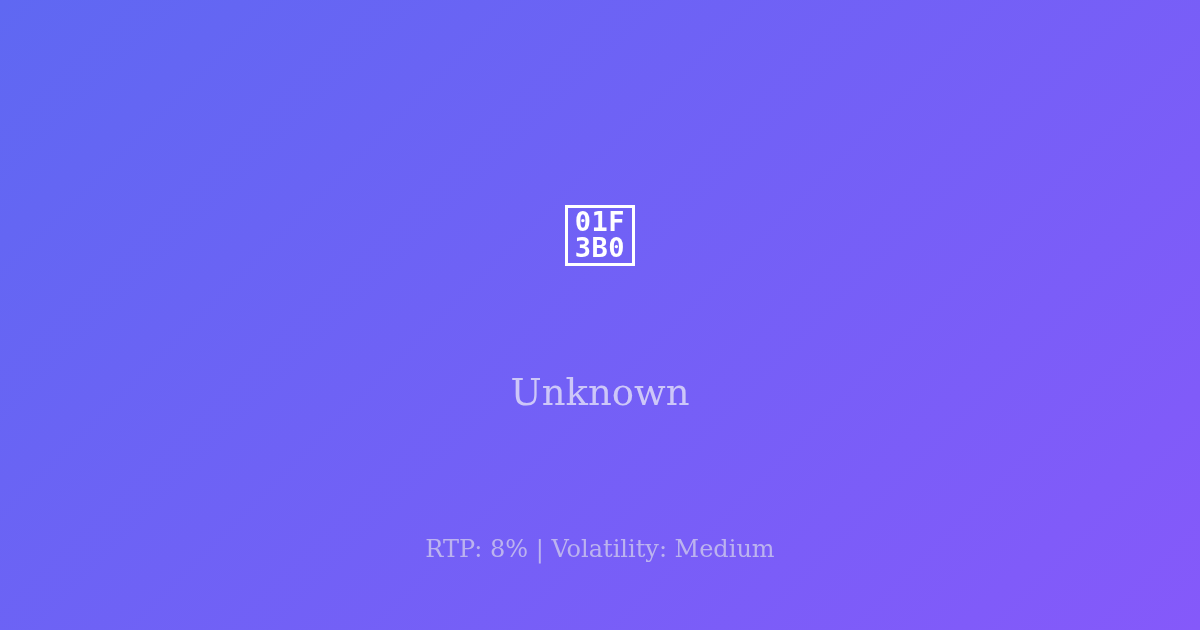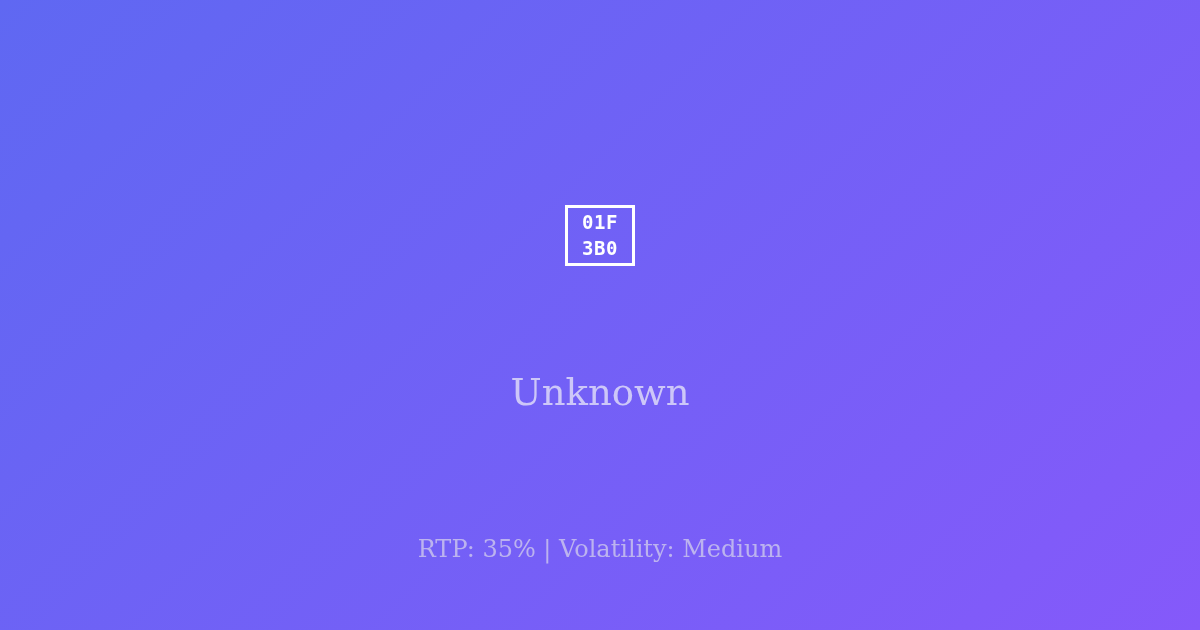--- a/index.html
+++ b/index.html
@@ -56,21 +56,21 @@
     flex: 0 0 auto;
     box-sizing: border-box;
     width: 70px;
     height: 61px;
     border: 3px solid #ffffff;
     display: flex;
     flex-direction: column;
     align-items: center;
     justify-content: center;
     font-family: "DejaVu Sans Mono", "Liberation Mono", monospace;
-    font-size: 19px;
+    font-size: 27px;
     font-weight: 700;
     line-height: 26px;
     letter-spacing: 0.5px;
     color: #ffffff;
     padding: 2px 3px;
   }
 
   .tofu-glyph .cp-row {
     display: block;
     white-space: pre;
@@ -130,15 +130,15 @@
         <span class="cp-row">01F</span>
         <span class="cp-row">3B0</span>
       </span>
 
 
     </div>
   </div>
 
   <p class="game-subtitle">Unknown</p>
 
-  <p class="game-meta">RTP: 35% | Volatility: Medium</p>
+  <p class="game-meta">RTP: 8% | Volatility: Medium</p>
 
 </div>
 
 </body></html>

